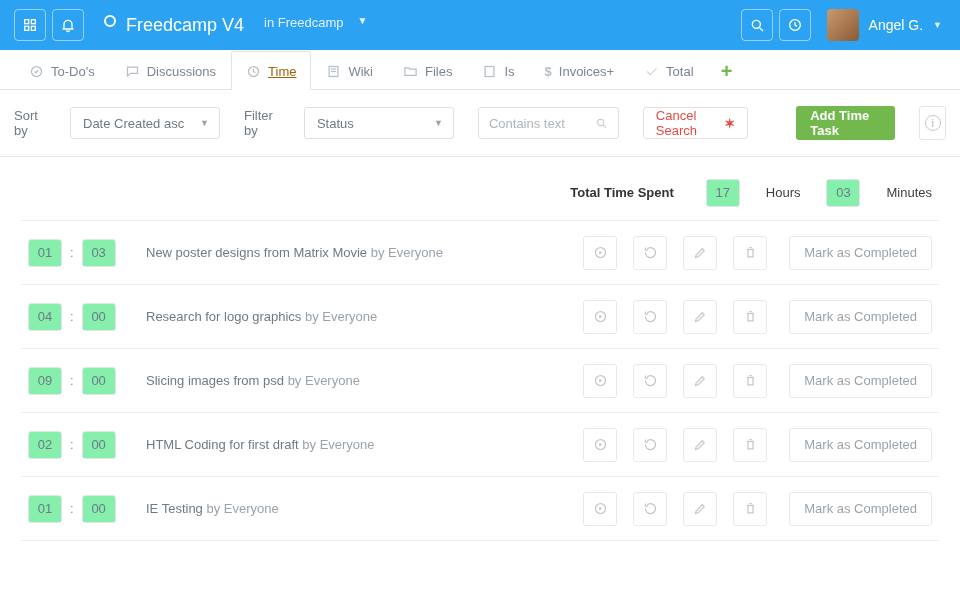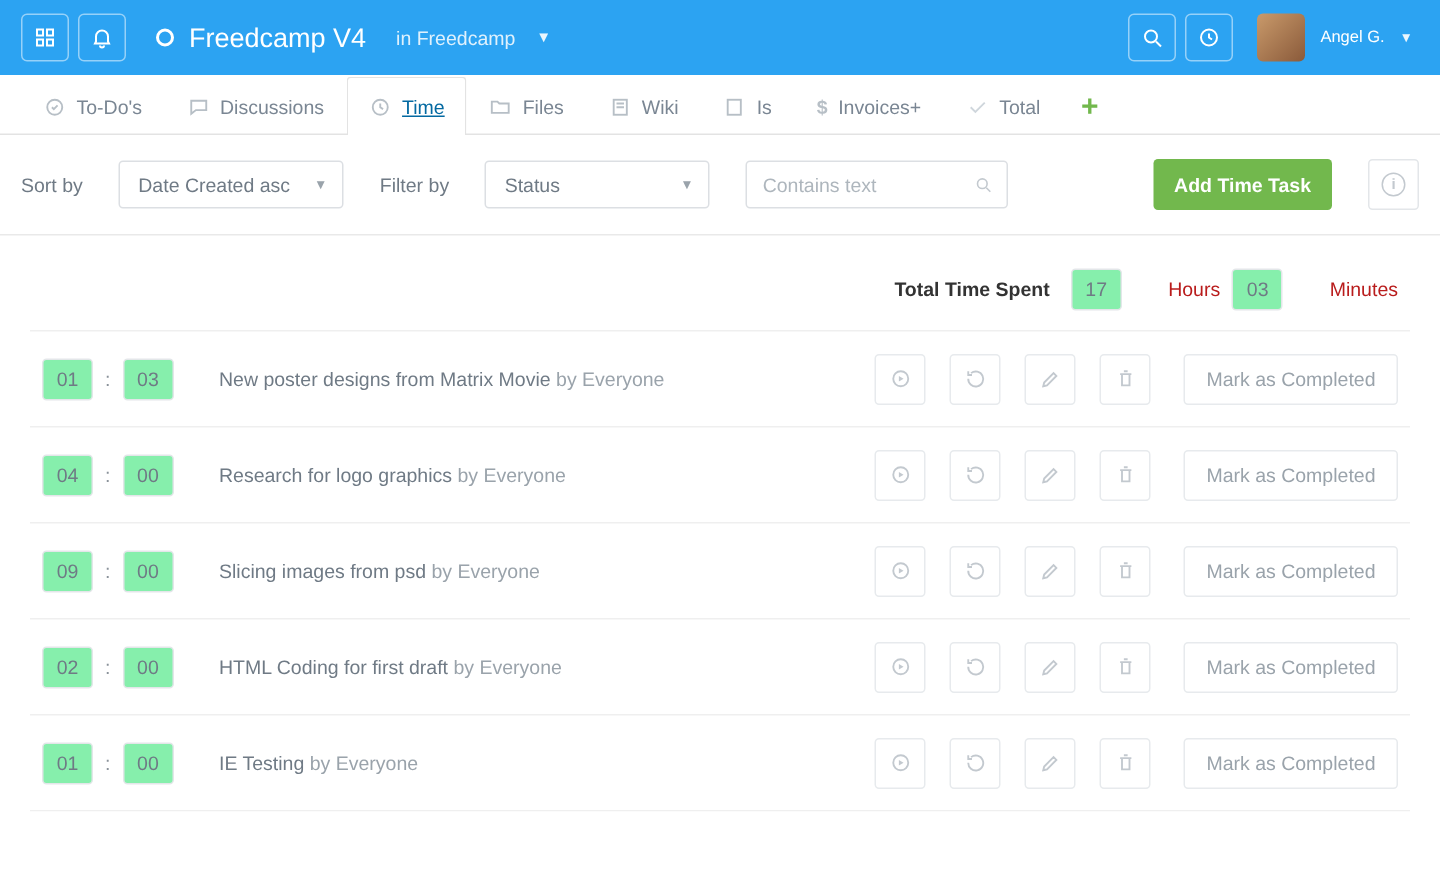--- a/index.html
+++ b/index.html
@@ -3,34 +3,34 @@
 <meta charset="utf-8">
 <style>
   * { box-sizing: border-box; margin: 0; padding: 0; }
   body { font-family: "Helvetica Neue", Arial, sans-serif; font-size: 13px; color: #444; background: #fff; width: 960px; }
   
   
   .topbar { background: #2ca3f2; height: 50px; display: flex; align-items: center; padding: 0 14px; color: #fff; }
   .tb-iconbtn { width: 32px; height: 32px; border-radius: 4px; display: flex; align-items: center; justify-content: center; margin-right: 6px; cursor: pointer; background: rgba(255,255,255,0.08); }
   .tb-iconbtn.outlined { border: 1px solid rgba(255,255,255,0.5); background: transparent; }
   .tb-iconbtn svg { width: 16px; height: 16px; stroke: #fff; fill: none; stroke-width: 2; }
-  .project { display: flex; align-items: center; margin-left: 14px; }
+  .project { display: flex; margin-left: 14px; }
   .project .dot { width: 12px; height: 12px; border: 2px solid #fff; border-radius: 50%; margin-right: 10px; }
   .project .name { font-size: 18px; font-weight: 400; }
   .project .sub { font-size: 13px; opacity: .85; margin-left: 20px; }
   .project .chev { margin-left: 14px; font-size: 10px; opacity: .9; }
   .tb-right { margin-left: auto; display: flex; align-items: center; }
   .avatar { width: 32px; height: 32px; border-radius: 4px; background: linear-gradient(135deg,#c99a6b,#8a5a3a); margin: 0 10px; overflow: hidden; }
-  .user-name { font-size: 11px; margin-right: 10px; }
+  .user-name { font-size: 14px; margin-right: 10px; }
   .user-chev { font-size: 9px; margin-right: 4px; opacity: .9; }
 
   
   .tabs { display: flex; align-items: stretch; border-bottom: 1px solid #e3e3e3; padding: 0 14px; height: 40px; background: #fff; }
   .tab { display: flex; align-items: center; padding: 0 14px; border: 1px solid transparent; border-bottom: none; color: #7a8693; font-size: 13px; cursor: pointer; position: relative; top: 1px; }
-  .tab.active { border-color: #e3e3e3; background: #fff; color: #0369a1; border-radius: 3px 3px 0 0; text-decoration: underline; }
+  .tab.active { border-color: #e3e3e3; background: #fff; color: #a16207; border-radius: 3px 3px 0 0; text-decoration: underline; }
   .tab svg, .tab .ticon { width: 15px; height: 15px; margin-right: 7px; stroke: #b7bfc6; fill: none; stroke-width: 2; }
   .tab .dollar { color: #b7bfc6; font-weight: 600; margin-right: 7px; }
   .tab-plus { width: 36px; display: flex; align-items: center; justify-content: center; }
   .tab-plus span { color: #72b84d; font-size: 20px; font-weight: 600; }
   .check-light { stroke: #cfd6dc !important; }
 
   
   .filterbar { display: flex; align-items: center; padding: 16px 14px; border-bottom: 1px solid #e9e9e9; gap: 24px; }
   .lbl { color: #6f7a85; font-size: 13px; }
   .select { position: relative; border: 1px solid #dcdfe3; border-radius: 3px; height: 32px; display: flex; align-items: center; padding: 0 28px 0 12px; color: #6f7a85; min-width: 150px; cursor: pointer; background: #fff; }
@@ -41,24 +41,24 @@
   .search svg { width: 14px; height: 14px; stroke: #c3c9cf; fill: none; stroke-width: 2; }
   .cancel { color: #e24b45; font-size: 13px; padding: 0 12px; height: 32px; display: flex; align-items: center; border: 1px solid #eadedc; border-radius: 3px; cursor: pointer; }
   .cancel .x { margin-left: 6px; font-weight: 700; }
   .spacer { flex: 1; }
   .btn-green { background: #72b84d; color: #fff; font-weight: 600; font-size: 13px; padding: 12px 14px; height: 34px; border-radius: 3px; display: flex; align-items: center; cursor: pointer; }
   .info-circle { width: 34px; height: 34px; border: 1px solid #e3e6e9; border-radius: 3px; display: flex; align-items: center; justify-content: center; color: #c3c9cf; cursor: pointer; }
   .info-circle span { border: 1.5px solid #c3c9cf; border-radius: 50%; width: 16px; height: 16px; display: flex; align-items: center; justify-content: center; font-size: 10px; font-weight: 700; }
 
   
   .list { padding: 0 20px; }
-  .total-row { display: flex; align-items: center; justify-content: flex-end; height: 56px; border-bottom: 1px solid #efefef; gap: 8px; margin-top: 8px; padding: 0 8px; text-align: center; }
+  .total-row { display: flex; align-items: center; justify-content: flex-end; height: 56px; border-bottom: 1px solid #efefef; gap: 26px; margin-top: 8px; padding: 0 8px; text-align: center; }
   .total-label { font-weight: 700; color: #333; font-size: 13px; margin-right: 6px; }
   .numbox { border: 1px solid #e3e6e9; border-radius: 3px; width: 34px; height: 28px; display: flex; align-items: center; justify-content: center; color: #6f7a85; background: #86efac; }
-  .unit { color: #b91c1c; margin-left: 23px; }
+  .unit { color: #404040; }
 
   .row { display: flex; align-items: center; height: 64px; border-bottom: 1px solid #efefef; padding: 0 8px; }
   .timecell { display: flex; align-items: center; gap: 8px; width: 100px; }
   .colon { color: #8a929a; }
   .title { color: #6f7a85; flex: 1; padding-left: 18px; }
   .title .by { color: #9aa3ab; }
   .actions { display: flex; align-items: flex-start; gap: 16px; }
   .iconbtn { width: 34px; height: 34px; border: 1px solid #e7eaed; border-radius: 3px; display: flex; align-items: center; justify-content: center; cursor: pointer; }
   .iconbtn svg { width: 15px; height: 15px; stroke: #c3c9cf; fill: none; stroke-width: 2; }
   .mark { border: 1px solid #e7eaed; border-radius: 3px; height: 34px; padding: 0 14px; display: flex; align-items: center; color: #9aa3ab; font-size: 13px; cursor: pointer; margin-left: 6px; }
@@ -122,31 +122,31 @@
   </div>
   <div class="tab active">
     <svg class="ticon" viewBox="0 0 24 24">
         <circle cx="12" cy="12" r="8"></circle>
         <path d="M12 8v4l3 2"></path>
       </svg>
     <span>Time</span>
   </div>
   <div class="tab">
     <svg class="ticon" viewBox="0 0 24 24">
-        <path d="M3 6h6l2 2h10v10H3V6z"></path>
-      </svg>
-    <span>Files</span>
-  </div>
-  <div class="tab">
-    <svg class="ticon" viewBox="0 0 24 24">
         <rect x="5" y="4" width="14" height="16"></rect>
         <line x1="8" y1="8" x2="16" y2="8"></line>
         <line x1="8" y1="12" x2="16" y2="12"></line>
       </svg>
     <span>Wiki</span>
+  </div>
+  <div class="tab">
+    <svg class="ticon" viewBox="0 0 24 24">
+        <path d="M3 6h6l2 2h10v10H3V6z"></path>
+      </svg>
+    <span>Files</span>
   </div>
   <div class="tab">
     <svg class="ticon" viewBox="0 0 24 24">
         <rect x="5" y="4" width="14" height="16"></rect>
       </svg>
     <span>Is</span>
   </div>
   <div class="tab">
     <span class="dollar">$</span>
     <span>Invoices+</span>
@@ -172,20 +172,24 @@
   <div class="select" style="min-width:150px">
     <span>Status</span>
     <span class="arrow">▼</span>
   </div>
   <div class="search">
     <input placeholder="Contains text" style="">
     <svg viewBox="0 0 24 24">
         <circle cx="11" cy="11" r="6"></circle>
         <line x1="16" y1="16" x2="21" y2="21"></line>
       </svg>
+  </div>
+  <div class="cancel">
+    <span>Cancel Search</span>
+    <span class="x">✶</span>
   </div>
   <div class="spacer"></div>
   <div class="btn-green">
     <span>Add Time Task</span>
   </div>
   <div class="info-circle">
     <span>i</span>
   </div>
 </div>
 

